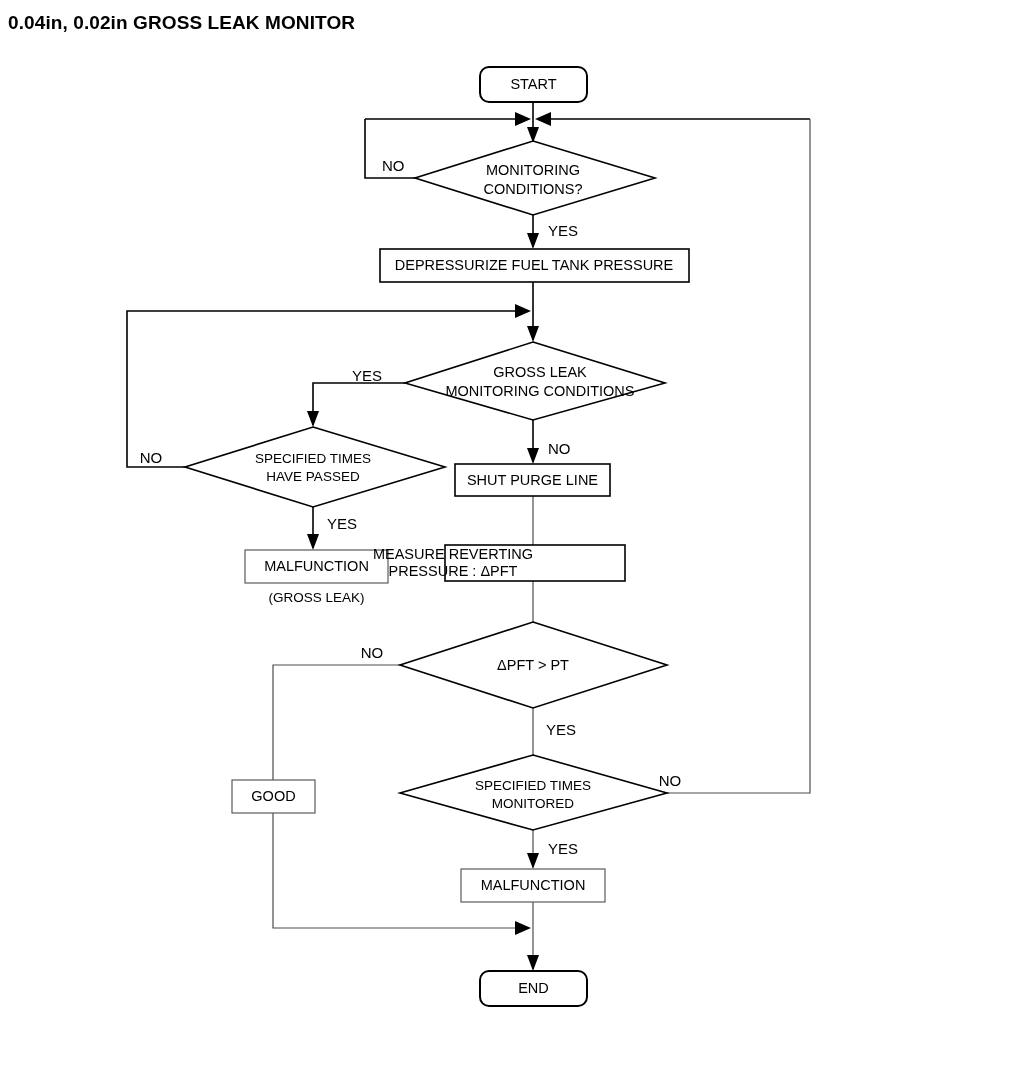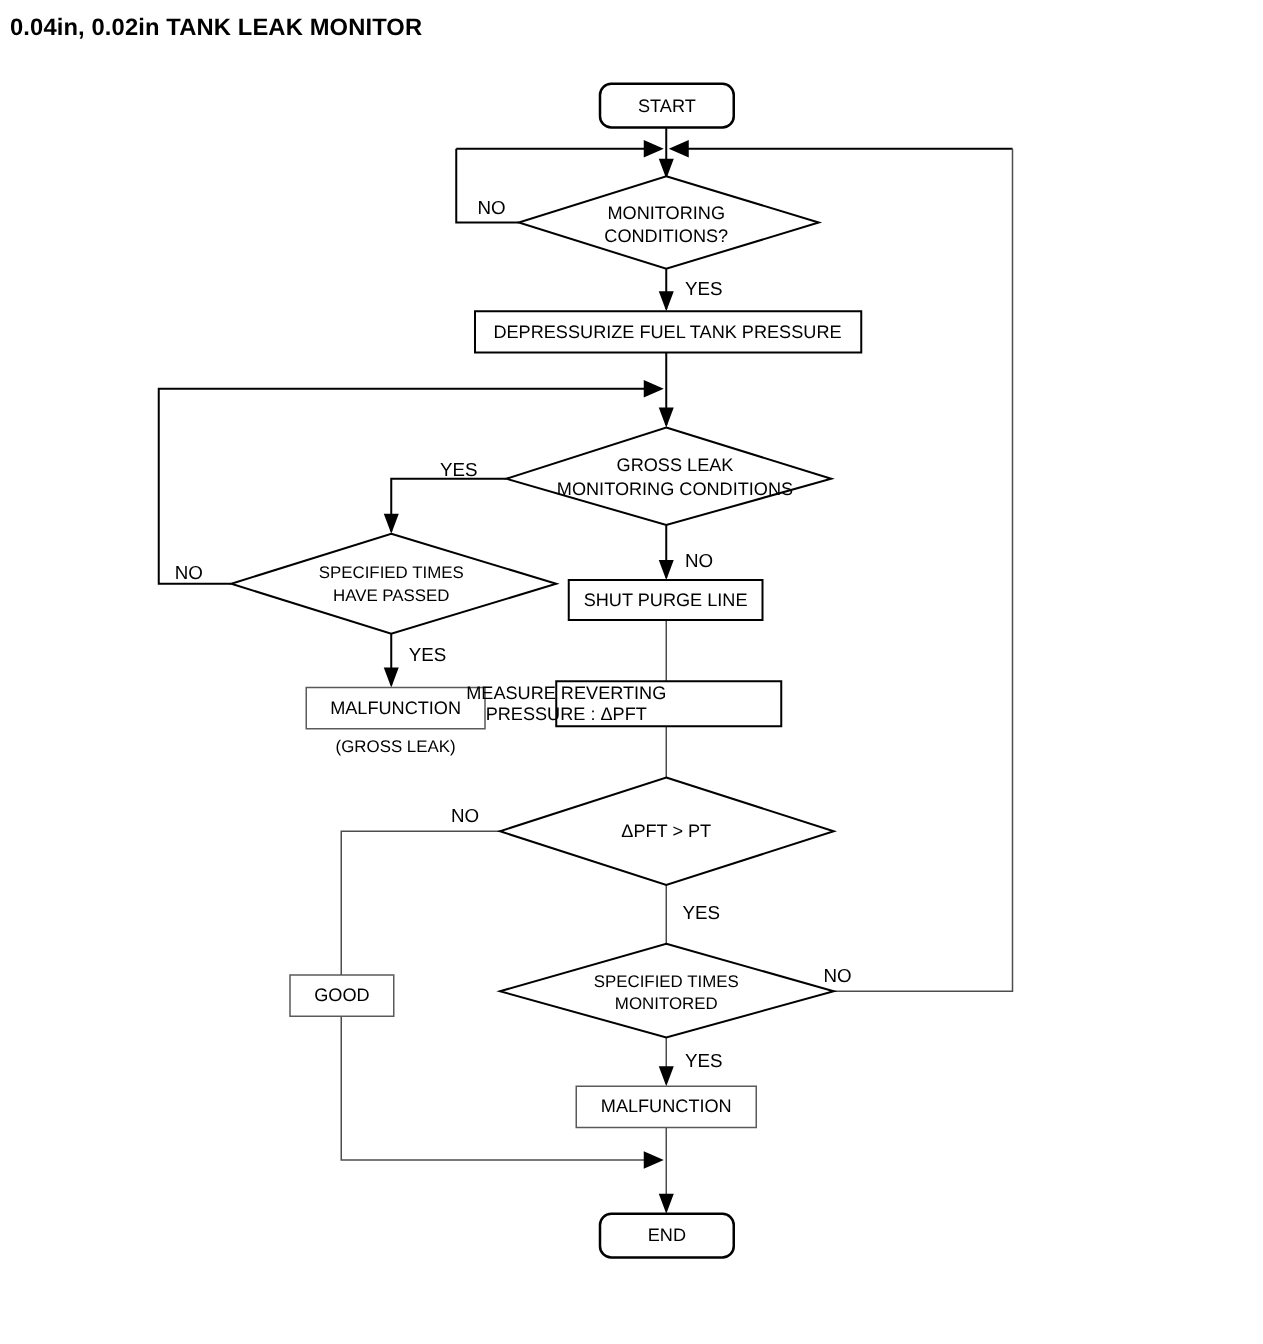--- a/index.html
+++ b/index.html
@@ -87,21 +87,21 @@
     fill: none;
   }
   .arrow-head {
     fill: #000000;
     stroke: none;
   }
 </style>
 </head>
 <body>
 
-<div id="page-title">0.04in, 0.02in TANK LEAK MONITOR</div>
+<div id="page-title">0.04in, 0.02in GROSS LEAK MONITOR</div>
 
 <svg id="flow-svg" width="1010" height="1075" viewBox="0 0 1010 1075" xmlns="http://www.w3.org/2000/svg">
 
   <g>
 
     <path class="flow-line" d="M533,101 L533,141"></path>
     <polygon class="arrow-head" points="533,143 527,127 539,127"></polygon>
 
     <path class="flow-line" d="M365,119 L521,119"></path>
     <polygon class="arrow-head" points="531,119 515,112 515,126"></polygon>

